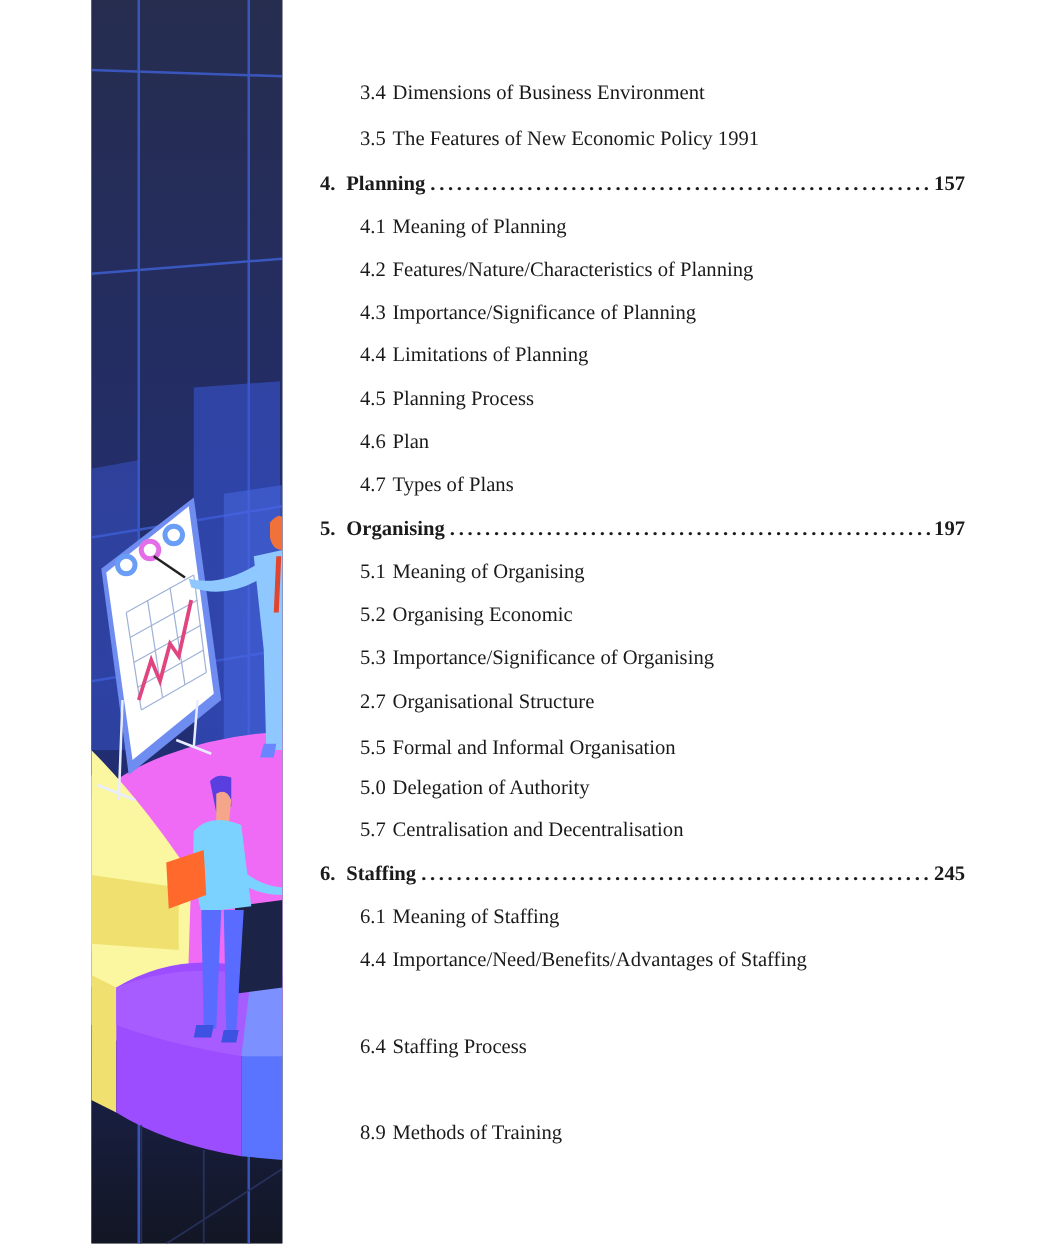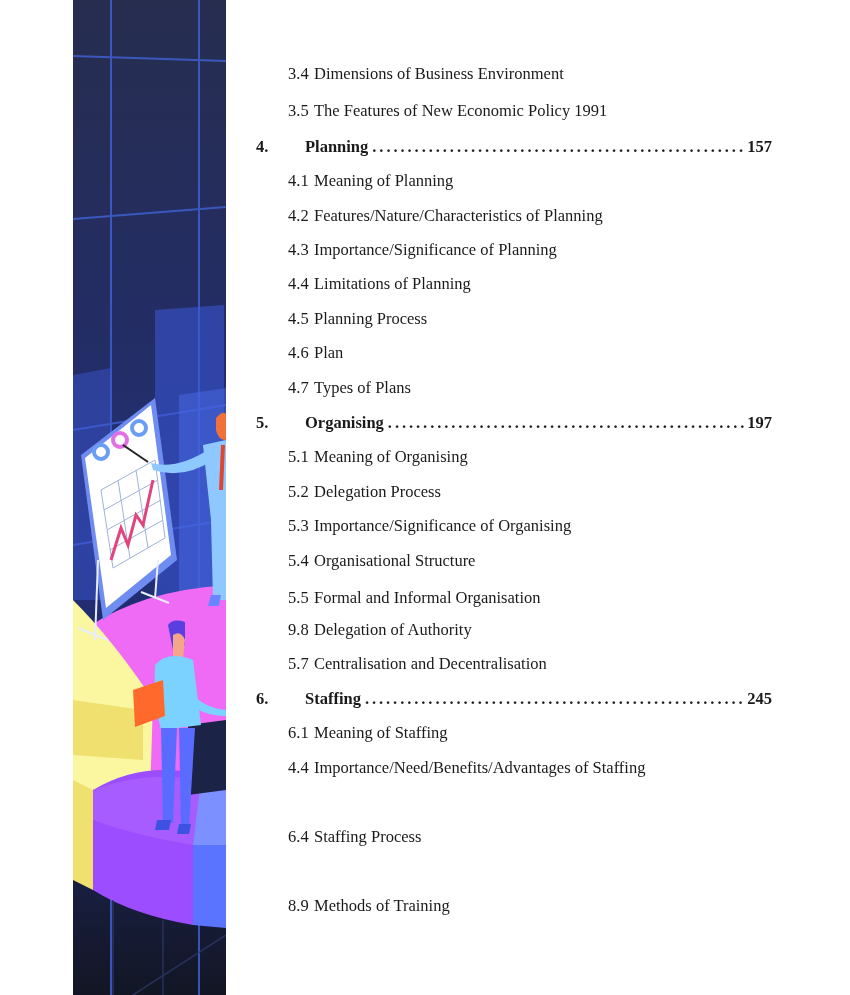--- a/index.html
+++ b/index.html
@@ -11,21 +11,21 @@
     position: absolute; left: 73px; top: 0; width: 153px; height: 995px; overflow: hidden;
     background: linear-gradient(180deg, #262d4f 0%, #232d66 35%, #23307a 55%, #1d2556 80%, #121624 100%);
   }
   .art svg { position: absolute; left: 0; top: 0; }
   .toc { position: absolute; left: 0; top: 0; width: 850px; height: 827px; }
   .row { position: absolute; font-size: 16.5px; line-height: 20px; white-space: nowrap; }
   .sub { left: 288px; }
   .sub .num { display: inline-block; width: 26px; }
   .chap { left: 256px; width: 516px; font-weight: bold; display: flex; align-items: baseline; }
   .chap .num { width: 21px; flex: none; }
-  .chap .title { flex: none; padding-right: 4px; margin-left: 28px; }
+  .chap .title { flex: none; padding-right: 4px; }
   .chap .leader { flex: 1; overflow: hidden; letter-spacing: 3.2px; font-weight: bold; color: #1a1a1a; }
   .chap .leader::before { content: ". . . . . . . . . . . . . . . . . . . . . . . . . . . . . . . . . . . . . . . . . . . . . . . . . . . . . . . . . . . . . . . . . . . . . . . . . . . . . ."; letter-spacing: 0; word-spacing: -1.2px; }
   .chap .page { flex: none; padding-left: 3px; text-align: right; }
 </style>
 </head>
 <body>
 
 <div class="art">
   <svg width="153" height="995" viewBox="0 0 153 995">
 
@@ -124,25 +124,25 @@
   <div class="row sub" style="top:378px"><span class="num">4.7</span><span>Types of Plans</span></div>
 
   <div class="row chap" style="top:413px">
       <span class="num">5.</span>
       <span class="title">Organising</span>
       <span class="leader"></span>
       <span class="page">197</span>
     </div>
 
   <div class="row sub" style="top:447px"><span class="num">5.1</span><span>Meaning of Organising</span></div>
-  <div class="row sub" style="top:482px"><span class="num">5.2</span><span>Delegation Process</span></div>
+  <div class="row sub" style="top:482px"><span class="num">5.2</span><span>Organising Economic</span></div>
   <div class="row sub" style="top:516px"><span class="num">5.3</span><span>Importance/Significance of Organising</span></div>
-  <div class="row sub" style="top:551px"><span class="num">5.4</span><span>Organisational Structure</span></div>
+  <div class="row sub" style="top:551px"><span class="num">2.7</span><span>Organisational Structure</span></div>
   <div class="row sub" style="top:588px"><span class="num">5.5</span><span>Formal and Informal Organisation</span></div>
-  <div class="row sub" style="top:620px"><span class="num">9.8</span><span>Delegation of Authority</span></div>
+  <div class="row sub" style="top:620px"><span class="num">5.0</span><span>Delegation of Authority</span></div>
   <div class="row sub" style="top:654px"><span class="num">5.7</span><span>Centralisation and Decentralisation</span></div>
 
   <div class="row chap" style="top:689px">
       <span class="num">6.</span>
       <span class="title">Staffing</span>
       <span class="leader"></span>
       <span class="page">245</span>
     </div>
 
   <div class="row sub" style="top:723px"><span class="num">6.1</span><span>Meaning of Staffing</span></div>

